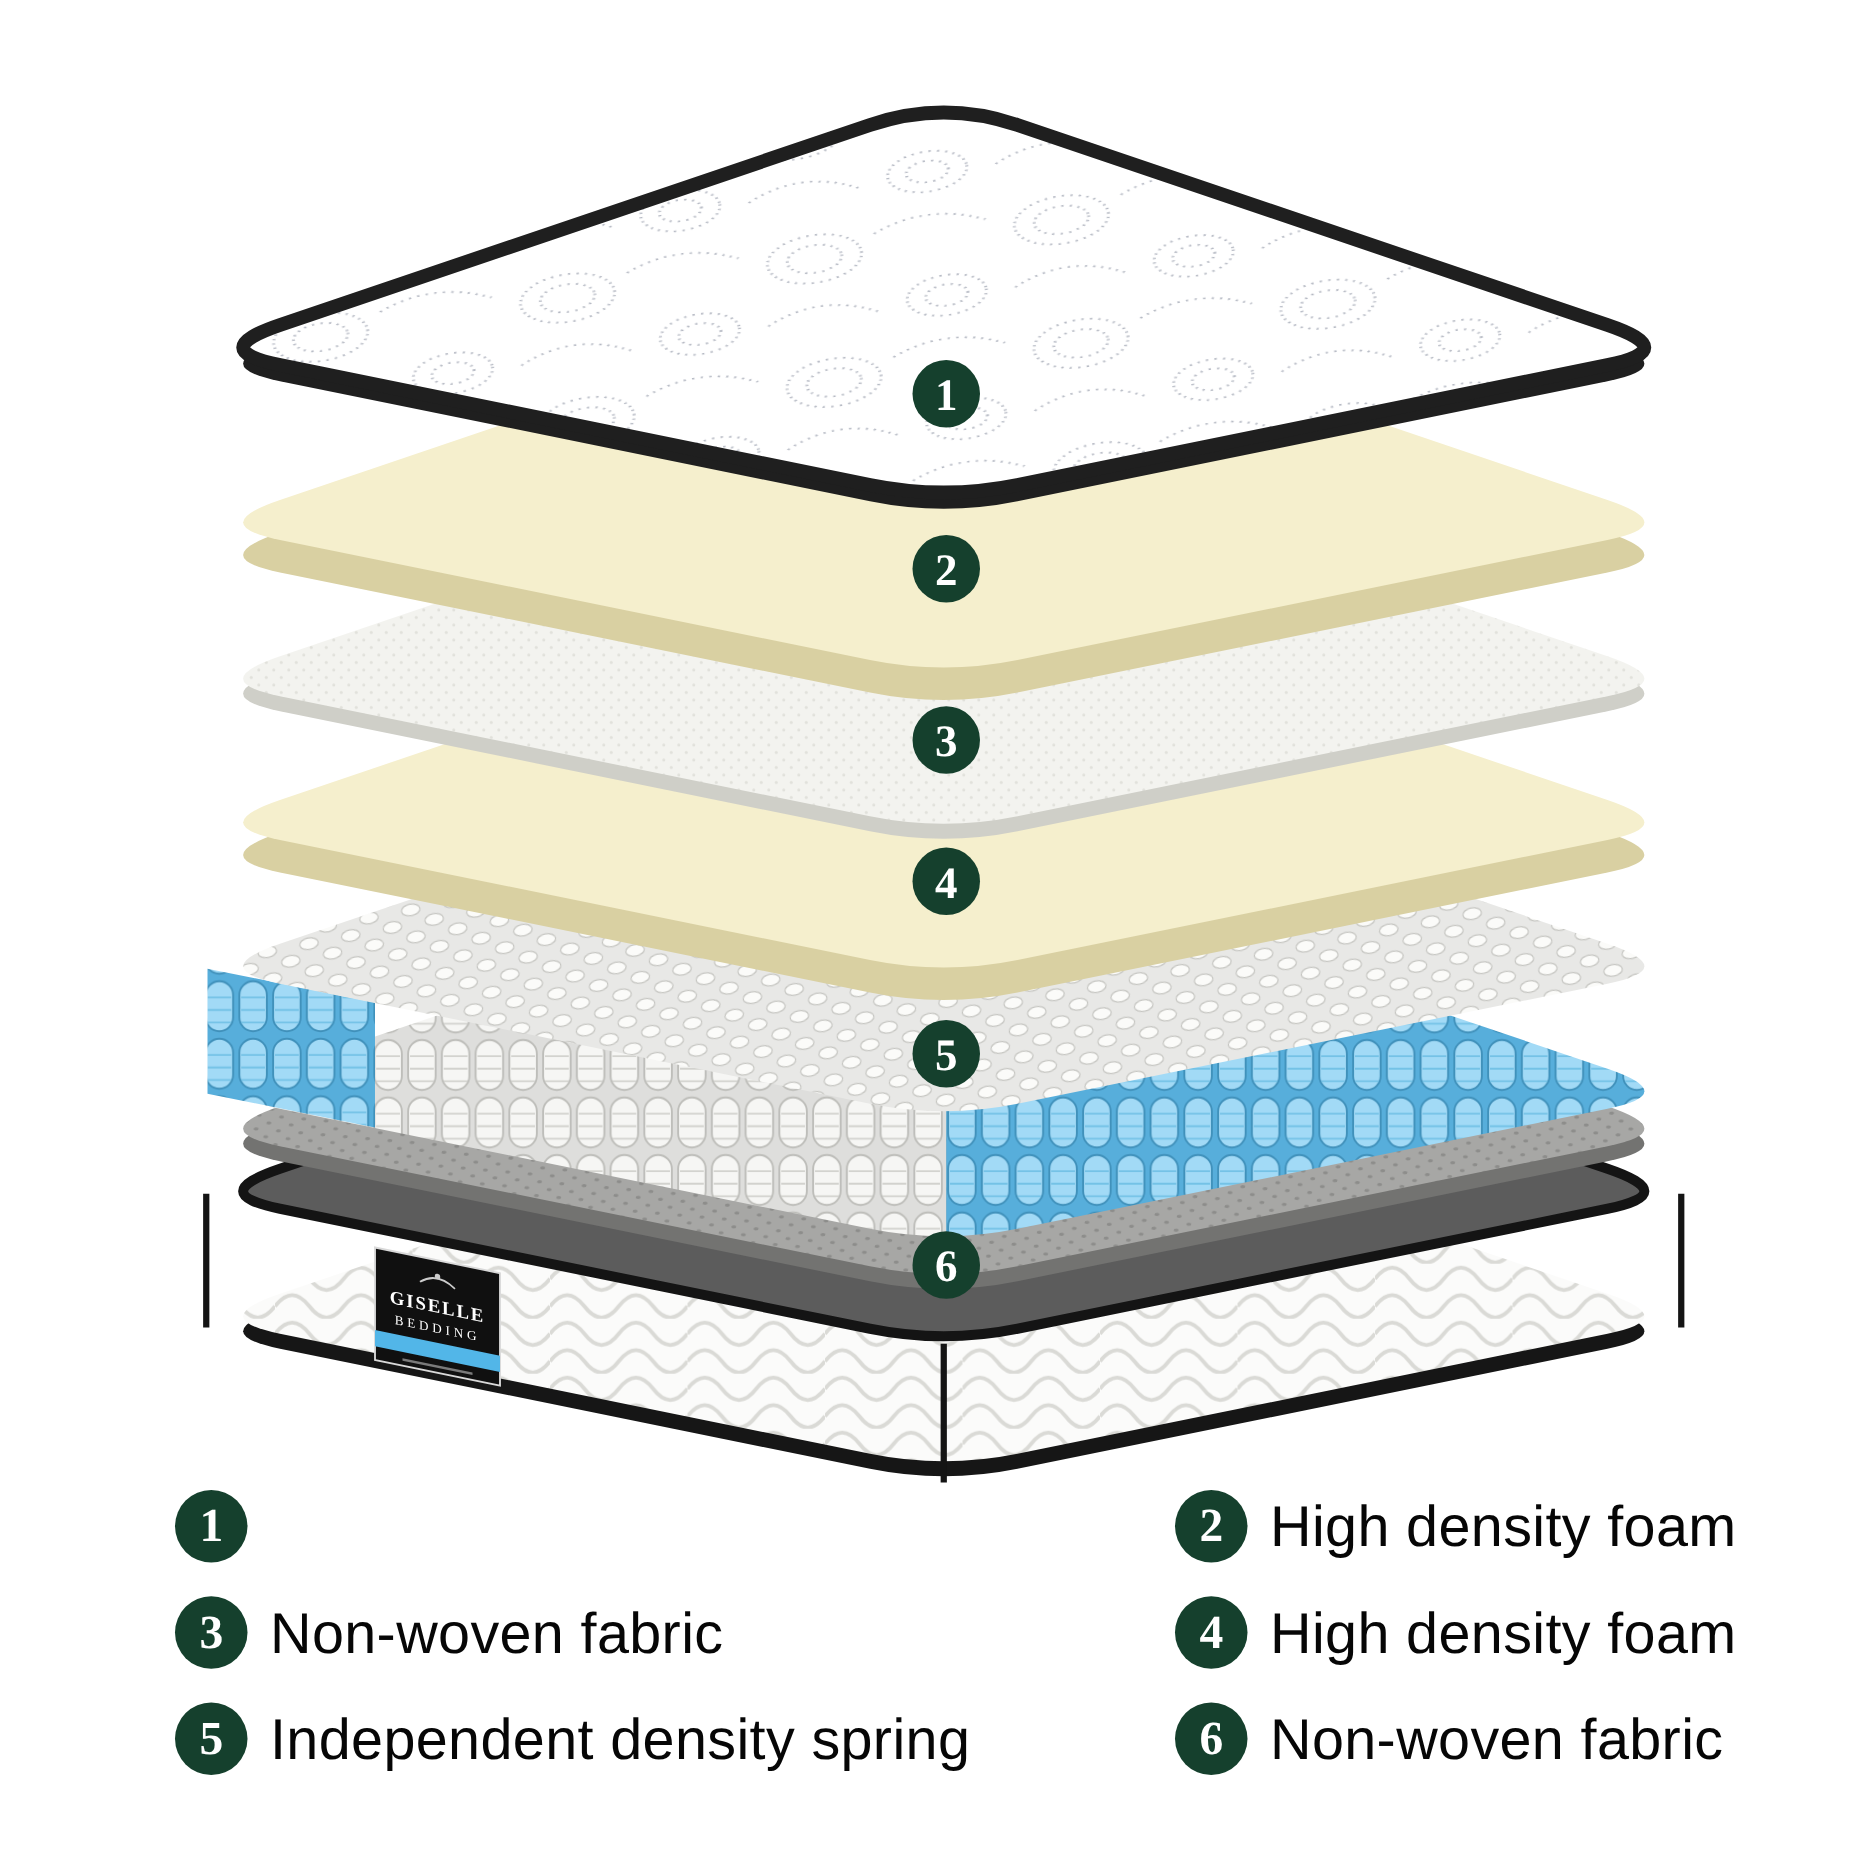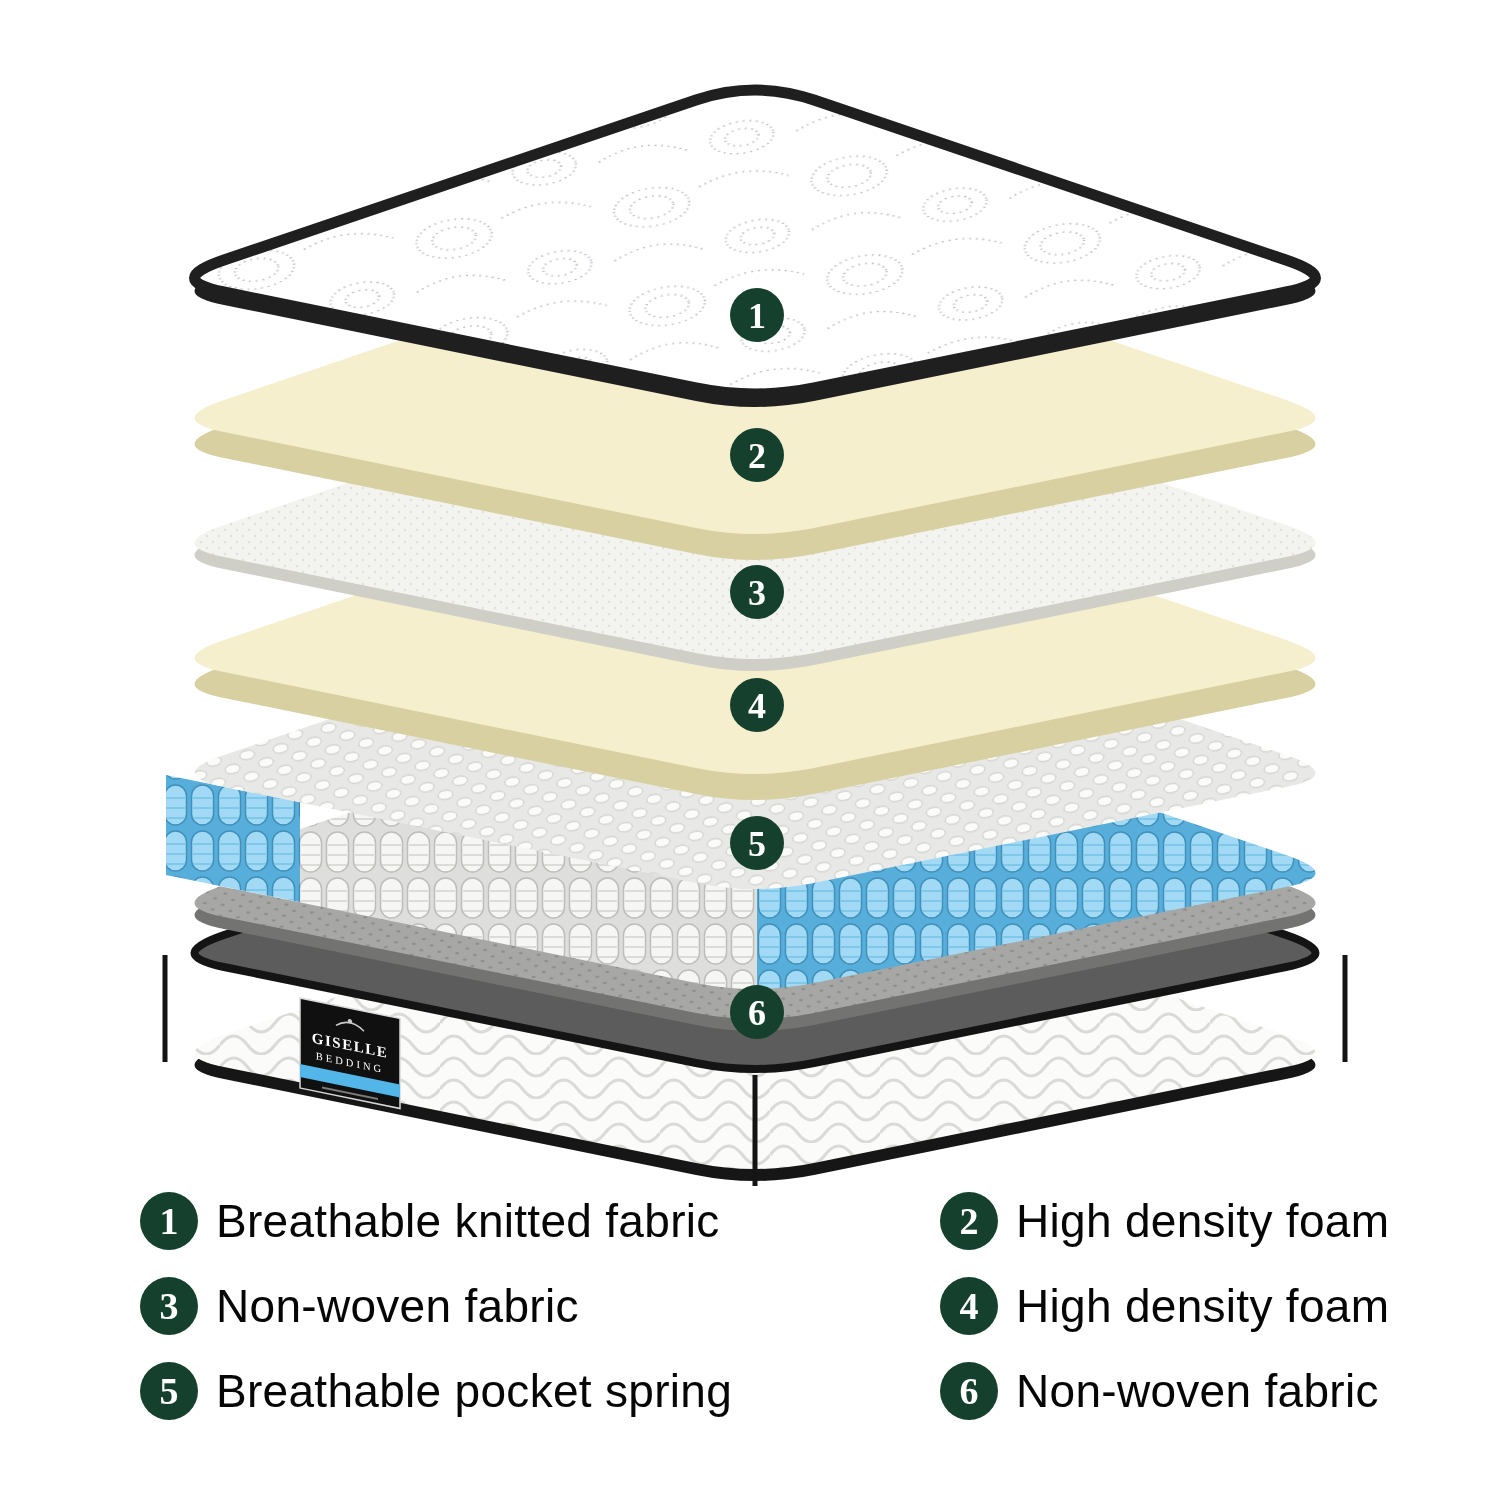--- a/index.html
+++ b/index.html
@@ -157,37 +157,36 @@
       <g>
         <circle cx="757" cy="1012" r="27" fill="#15402d"></circle>
         <text x="757" y="1025" fill="#ffffff">6</text>
       </g>
     </g>
   </svg>
 
   <div class="legend">
     <div class="legend-item">
       <span class="badge">1</span>
-      <span class="legend-label">Breathable knitted fabric</span>
     </div>
     <div class="legend-item">
       <span class="badge">2</span>
       <span class="legend-label">High density foam</span>
     </div>
     <div class="legend-item">
       <span class="badge">3</span>
       <span class="legend-label">Non-woven fabric</span>
     </div>
     <div class="legend-item">
       <span class="badge">4</span>
       <span class="legend-label">High density foam</span>
     </div>
     <div class="legend-item">
       <span class="badge">5</span>
-      <span class="legend-label">Breathable pocket spring</span>
+      <span class="legend-label">Independent density spring</span>
     </div>
     <div class="legend-item">
       <span class="badge">6</span>
       <span class="legend-label">Non-woven fabric</span>
     </div>
   </div>
 
 </div>
 
 </body></html>

